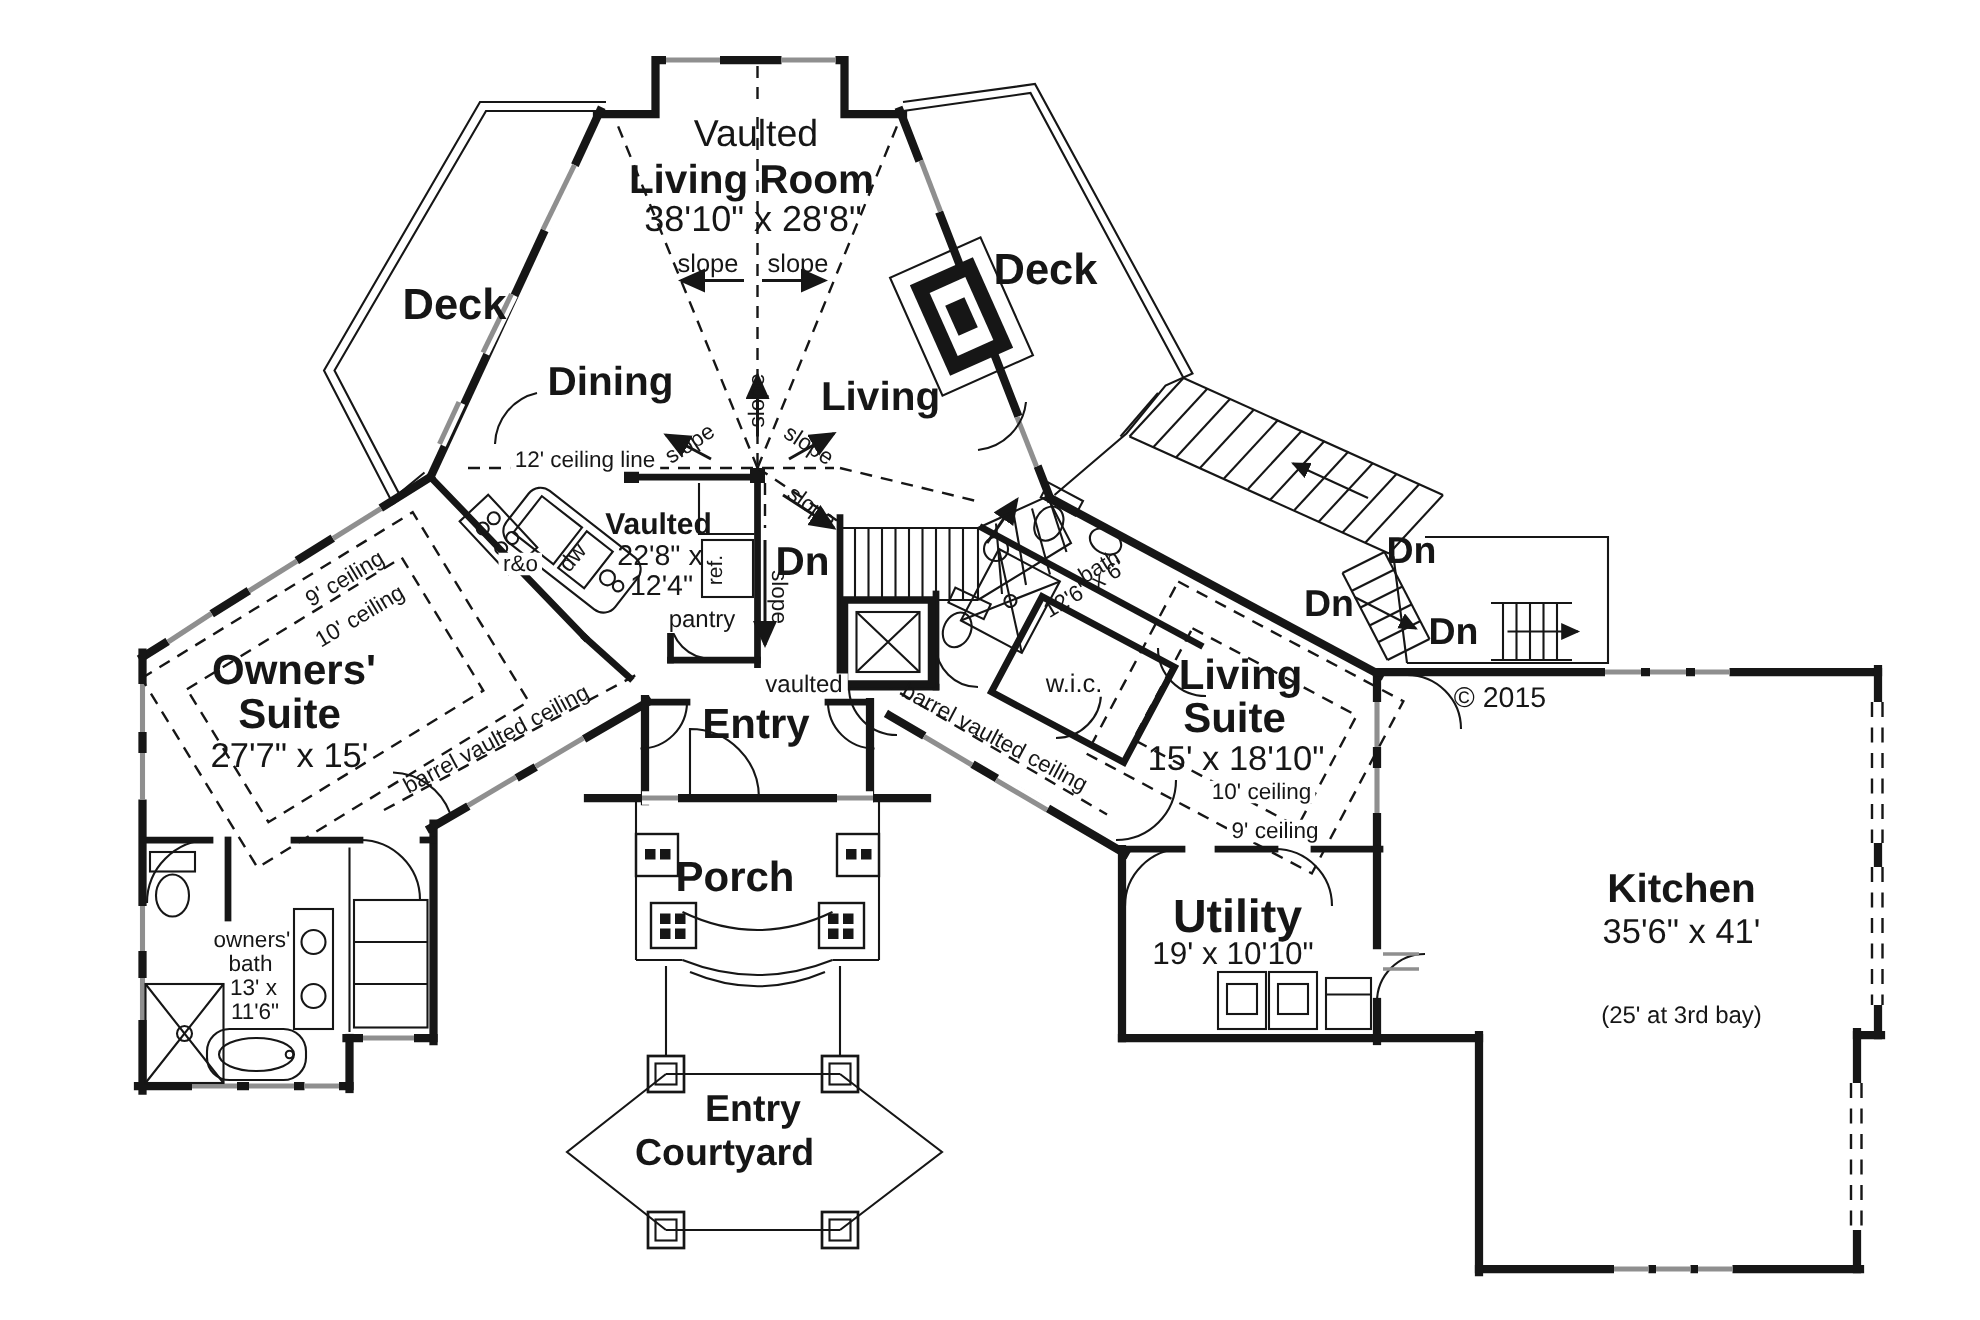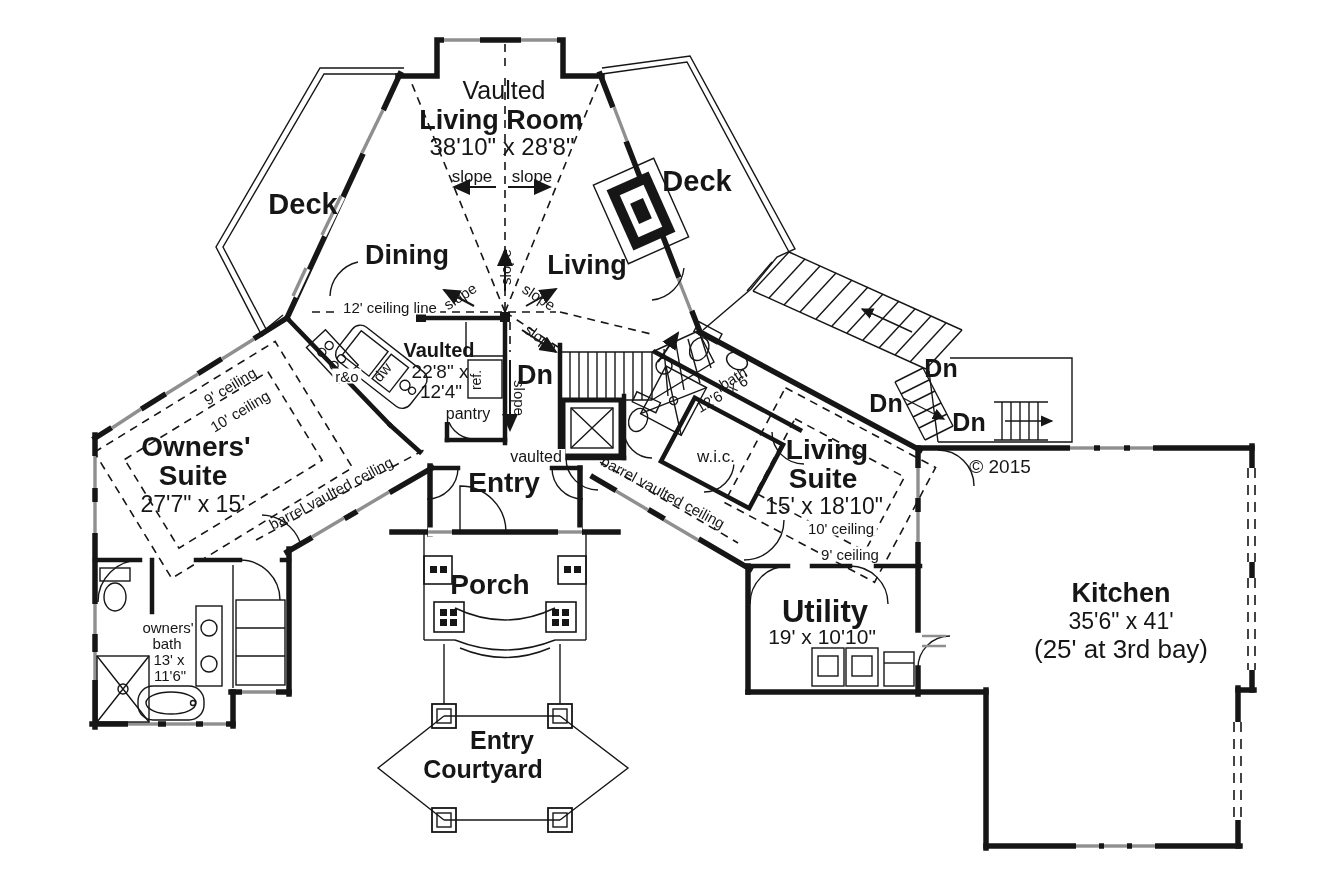--- a/index.html
+++ b/index.html
@@ -466,19 +466,19 @@
 <div class="lbl bg" style="left:716px;top:456px;font-size:17px">w.i.c.</div>
 <div class="lbl b" style="left:827px;top:450px;font-size:28px">Living</div>
 <div class="lbl b" style="left:823px;top:479px;font-size:28px">Suite</div>
 <div class="lbl" style="left:824px;top:506px;font-size:23px">15' x 18'10"</div>
 <div class="lbl bg" style="left:841px;top:528px;font-size:15px">10' ceiling</div>
 <div class="lbl bg" style="left:850px;top:554px;font-size:15px">9' ceiling</div>
 <div class="lbl b" style="left:825px;top:611px;font-size:31px">Utility</div>
 <div class="lbl" style="left:822px;top:636px;font-size:21px">19' x 10'10"</div>
 <div class="lbl b" style="left:1121px;top:593px;font-size:27px">Kitchen</div>
 <div class="lbl" style="left:1121px;top:621px;font-size:23px">35'6" x 41'</div>
-<div class="lbl" style="left:1121px;top:649px;font-size:26px">(25' at 3rd bay)</div>
+<div class="lbl" style="left:1121px;top:678px;font-size:16px">(25' at 3rd bay)</div>
 <div class="lbl b" style="left:941px;top:368px;font-size:25px">Dn</div>
 <div class="lbl b" style="left:886px;top:403px;font-size:25px">Dn</div>
 <div class="lbl b" style="left:969px;top:422px;font-size:25px">Dn</div>
 <div class="lbl" style="left:1000px;top:466px;font-size:19px">© 2015</div>
 
 </div>
 
 </body></html>

